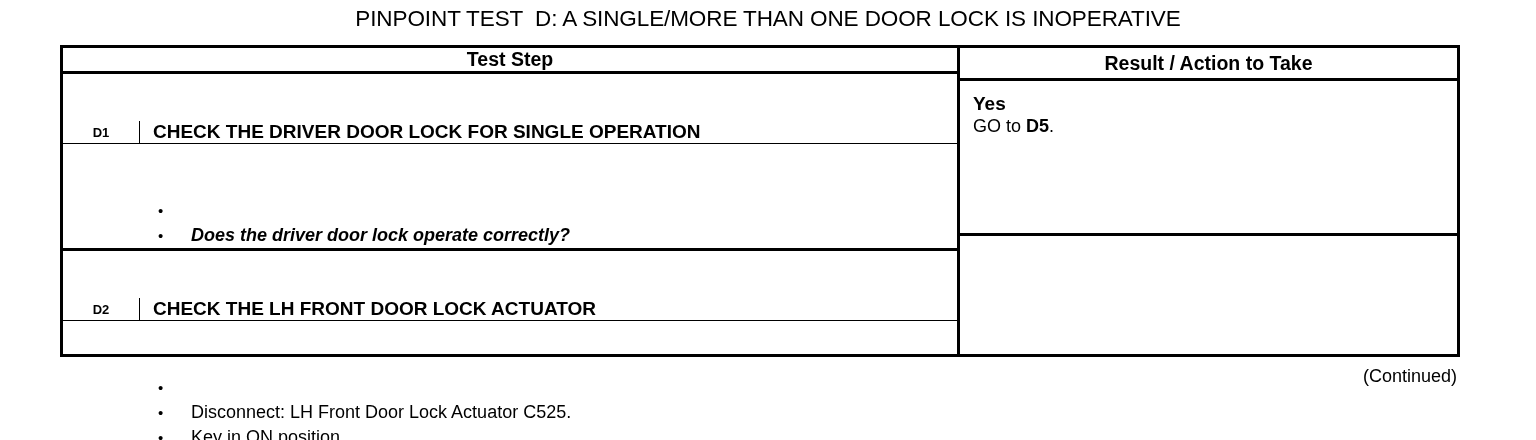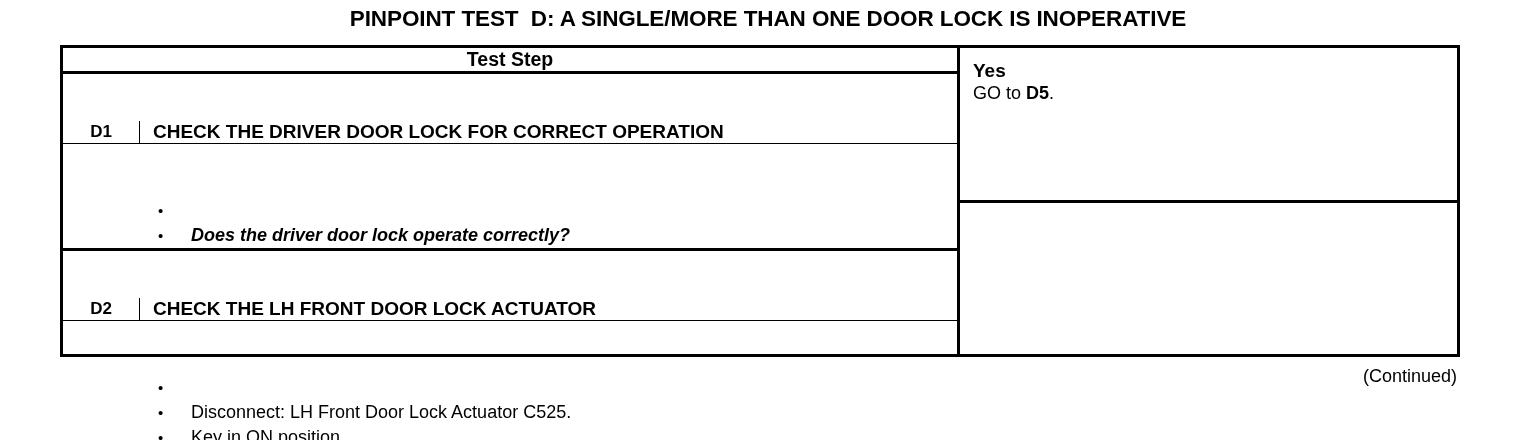--- a/index.html
+++ b/index.html
@@ -23,21 +23,21 @@
   }
 
   
   .doc-title {
     position: absolute;
     left: 0;
     top: 6px;
     width: 1536px;
     text-align: center;
     font-size: 22.5px;
-    font-weight: bold;
+    font-weight: normal;
     letter-spacing: -0.1px;
     white-space: pre;
     line-height: 26px;
   }
 
   
   .test-table {
     position: absolute;
     left: 60px;
     top: 45px;
@@ -86,21 +86,21 @@
     display: flex;
     flex-direction: row;
   }
   .step-id {
     width: 77px;
     box-sizing: border-box;
     border-right: 1.5px solid #000;
     display: flex;
     align-items: center;
     justify-content: center;
-    font-size: 17px;
+    font-size: 13px;
     font-weight: bold;
   }
   .step-title {
     flex: 1 1 auto;
     box-sizing: border-box;
     display: flex;
     align-items: center;
     padding-left: 13px;
     font-size: 19px;
     font-weight: bold;
@@ -179,21 +179,21 @@
   <div class="doc-title">PINPOINT TEST  D: A SINGLE/MORE THAN ONE DOOR LOCK IS INOPERATIVE</div>
 
   <div class="test-table">
 
     <div class="col-teststep">
 
       <div class="hdr">Test Step</div>
 
       <div class="step-title-row">
         <div class="step-id">D1</div>
-        <div class="step-title">CHECK THE DRIVER DOOR LOCK FOR CORRECT OPERATION</div>
+        <div class="step-title">CHECK THE DRIVER DOOR LOCK FOR SINGLE OPERATION</div>
       </div>
 
       <div class="step-body d1">
         <div class="bullet-line">
           <span class="bullet-dot">•</span>
         </div>
         <div class="bullet-line">
           <span class="bullet-dot">•</span>
           <span class="bullet-text bold">Does the driver door lock operate correctly?</span>
         </div>
@@ -215,20 +215,21 @@
         <div class="bullet-line">
           <span class="bullet-dot">•</span>
           <span class="bullet-text">Key in ON position.</span>
         </div>
       </div>
 
     </div>
 
     <div class="col-result">
 
+      <div class="hdr">Result / Action to Take</div>
 
       <div class="res-cell for-d1">
 
         <div class="res-group">
           <div class="res-answer">Yes</div>
           <div class="res-action"><span>GO to </span><span class="ref">D5</span><span>.</span></div>
         </div>
 
 
       </div>

